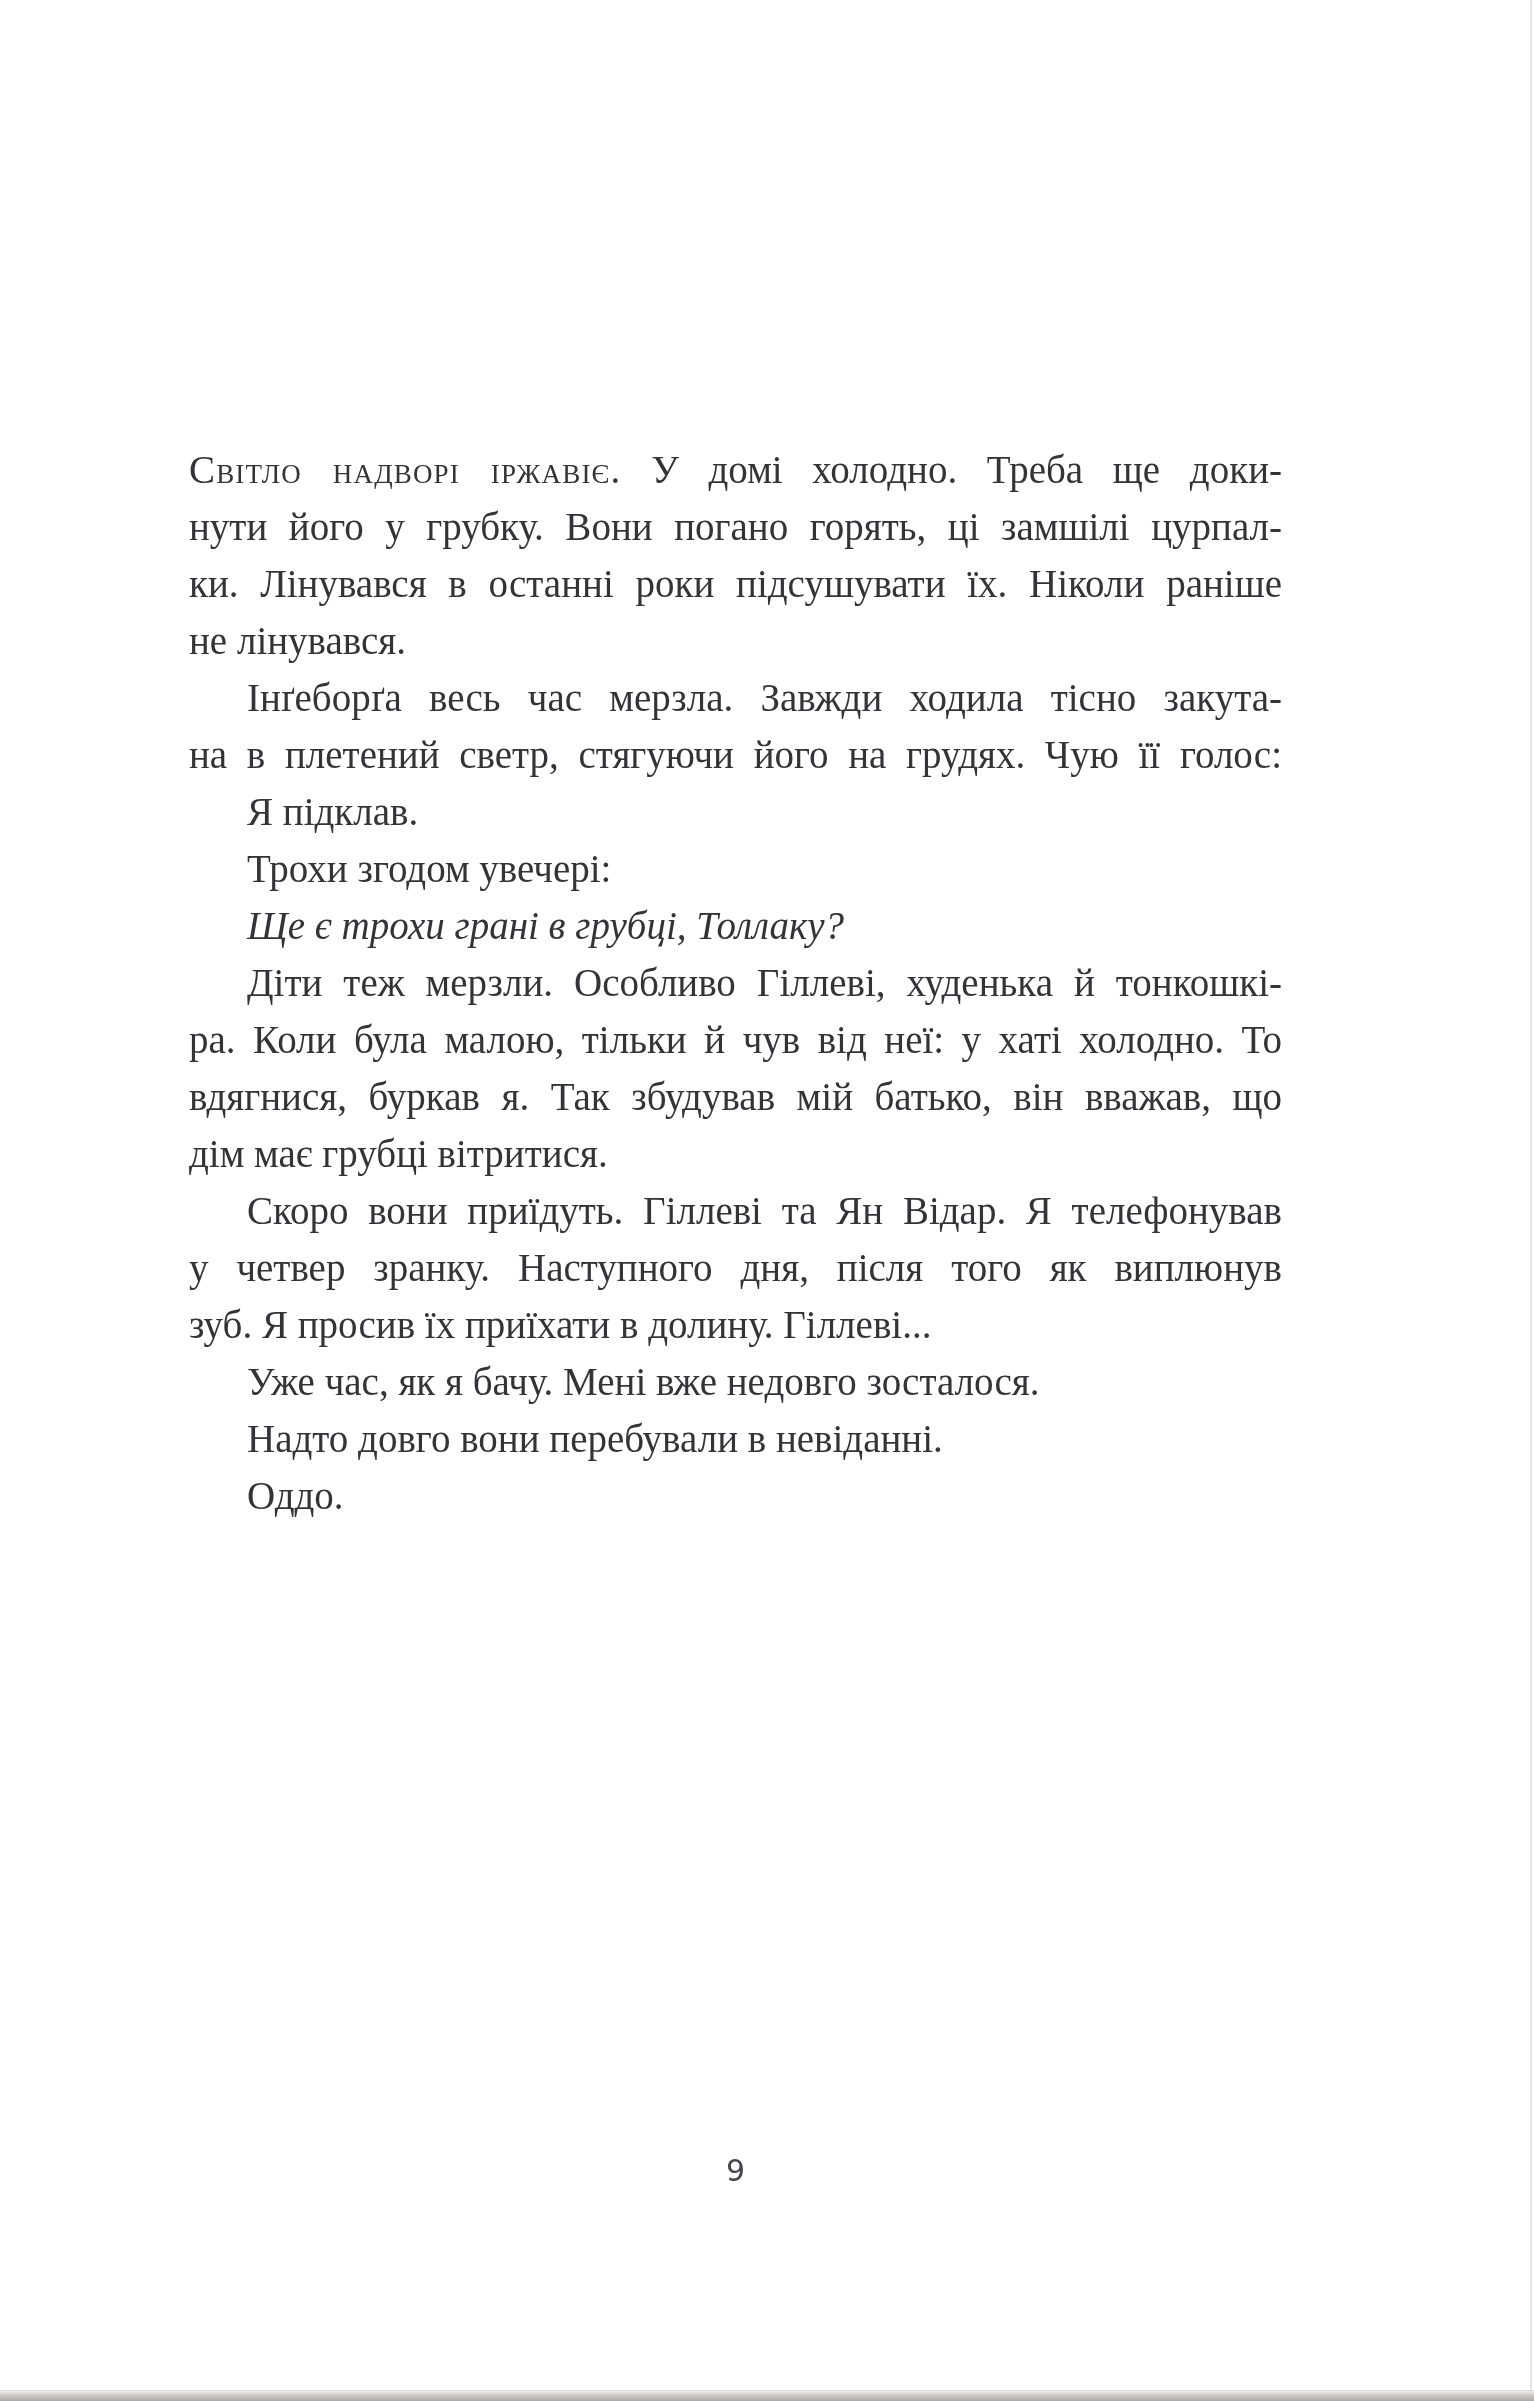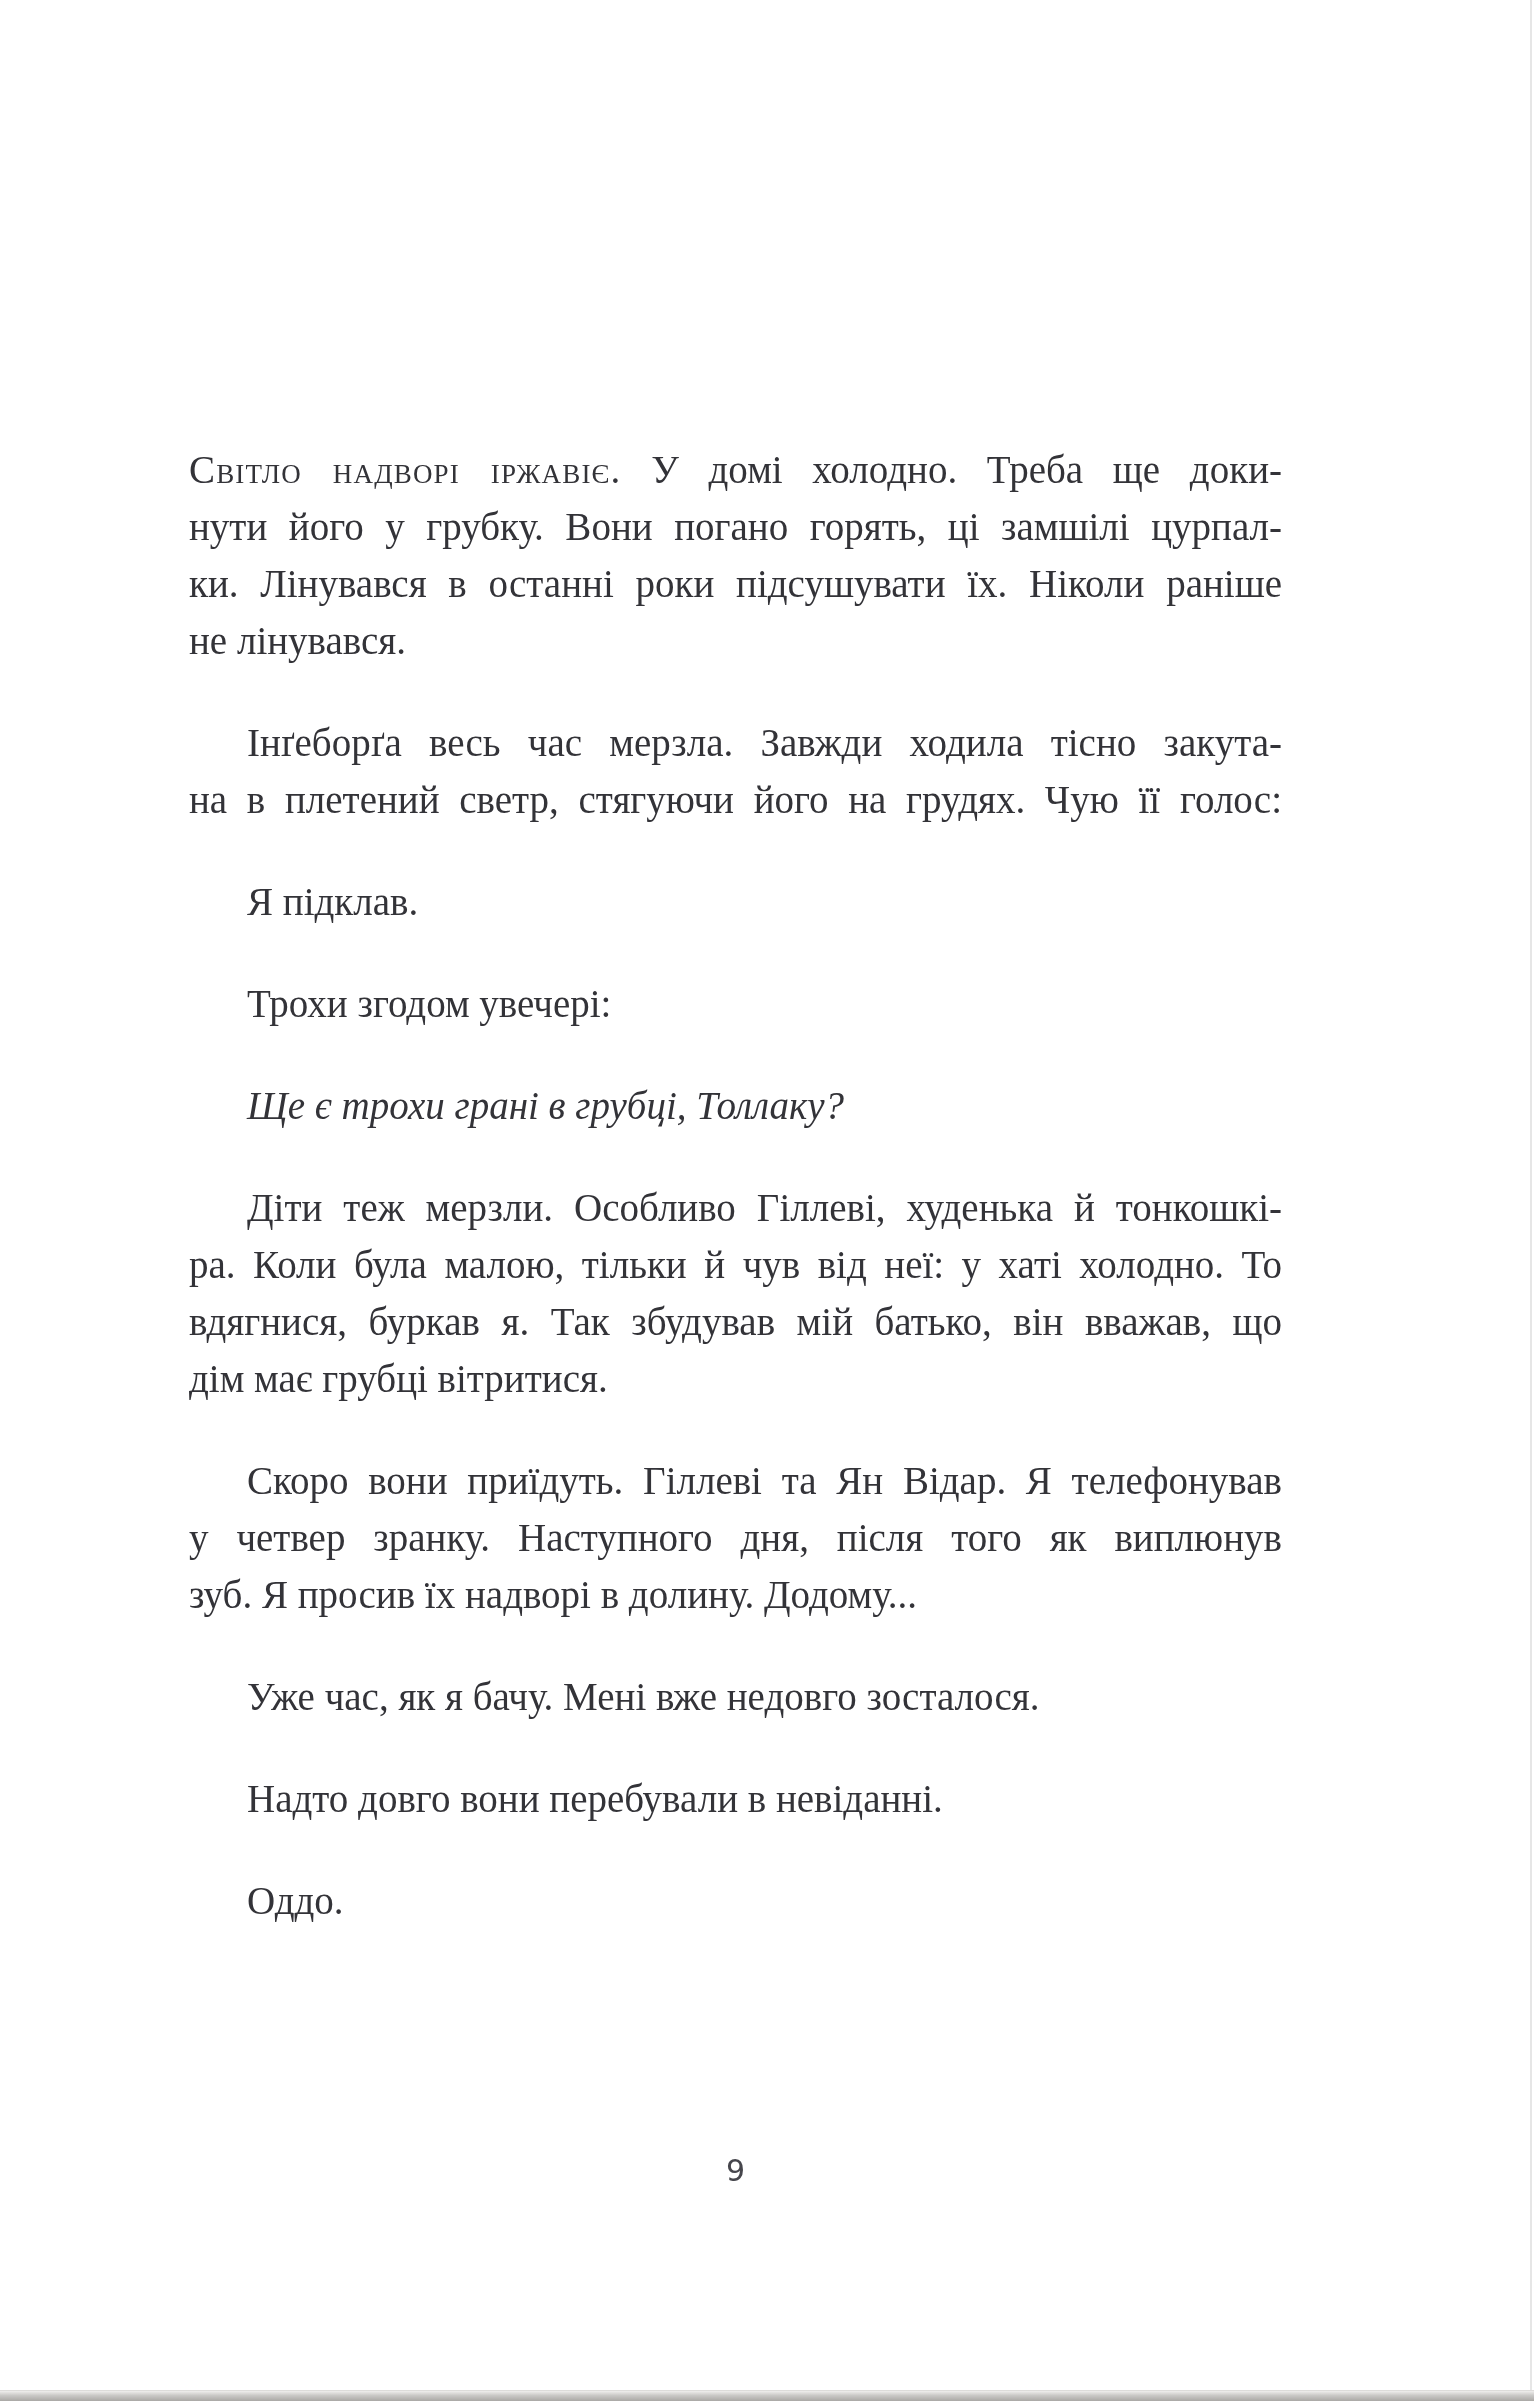--- a/index.html
+++ b/index.html
@@ -31,21 +31,20 @@
     white-space: normal;
     overflow: hidden;
     text-align: left;
   }
   .line.j {
     text-align: justify;
     text-align-last: justify;
   }
   .line.ind {
     padding-left: 58px;
-    margin-top: 45px;
   }
   .line.it {
     font-style: italic;
   }
   .lead {
     font-variant: small-caps;
     letter-spacing: 0.03em;
   }
   .folio {
     position: absolute;
@@ -89,21 +88,21 @@
     <div class="line j">на в плетений светр, стягуючи його на грудях. Чую її голос:</div>
     <div class="line ind">Я підклав.</div>
     <div class="line ind">Трохи згодом увечері:</div>
     <div class="line ind it">Ще є трохи грані в грубці, Толлаку?</div>
     <div class="line ind j">Діти теж мерзли. Особливо Гіллеві, худенька й тонкошкі-</div>
     <div class="line j">ра. Коли була малою, тільки й чув від неї: у хаті холодно. То</div>
     <div class="line j">вдягнися, буркав я. Так збудував мій батько, він вважав, що</div>
     <div class="line">дім має грубці вітритися.</div>
     <div class="line ind j">Скоро вони приїдуть. Гіллеві та Ян Відар. Я телефонував</div>
     <div class="line j">у четвер зранку. Наступного дня, після того як виплюнув</div>
-    <div class="line">зуб. Я просив їх надворі в долину. Додому...</div>
+    <div class="line">зуб. Я просив їх приїхати в долину. Гіллеві...</div>
     <div class="line ind">Уже час, як я бачу. Мені вже недовго зосталося.</div>
     <div class="line ind">Надто довго вони перебували в невіданні.</div>
     <div class="line ind">Оддо.</div>
   </div>
 
   <div class="folio">9</div>
 
   <div class="edge-line"></div>
   <div class="bottom-bar"></div>
 

